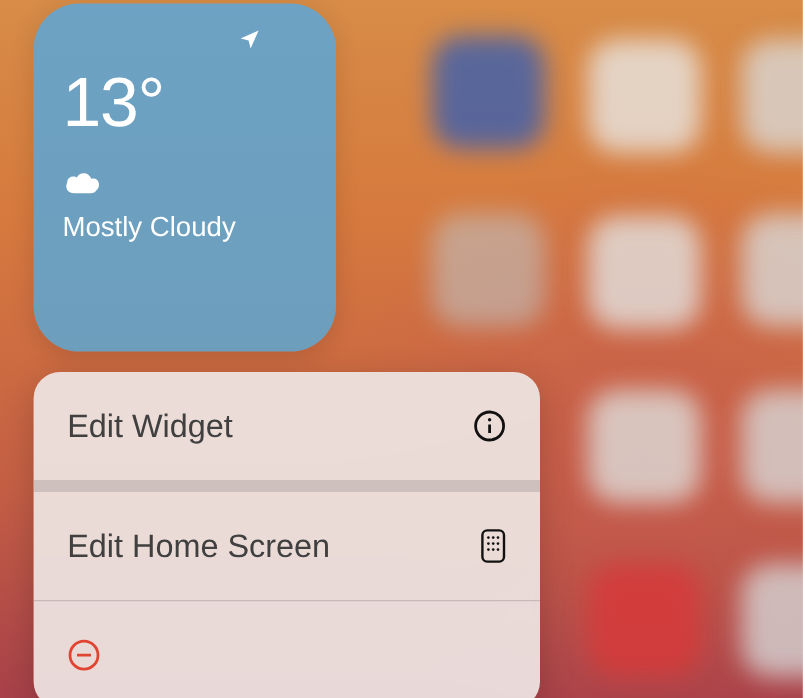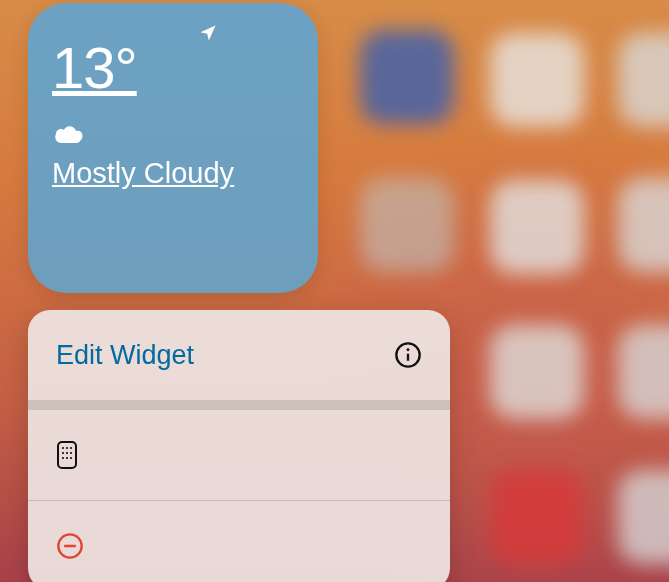--- a/index.html
+++ b/index.html
@@ -36,45 +36,44 @@
   .blob6 { width:94px; height:94px; left:490px; top:325px; background:#ddddda; opacity:0.8;}
   .blob7 { width:94px; height:94px; left:618px; top:325px; background:#d7d6d6; opacity:0.8;}
   .blob8 { width:94px; height:94px; left:490px; top:470px; background:#d63a3a; opacity:0.85;}
   .blob9 { width:94px; height:94px; left:618px; top:470px; background:#d5d5d5; opacity:0.8;}
   .blobA { width:94px; height:94px; left:360px; top:178px; background:#c0c0c0; opacity:0.6;}
 
   .widget {
     position: absolute;
     left: 28px;
     top: 3px;
-    width: 290px;
+    width: 252px;
     height: 290px;
     border-radius: 38px;
     background: linear-gradient(180deg, #6da2c4 0%, #6d9ebc 100%);
     color: #ffffff;
-    padding: 6px 24px;
+    padding: 24px 24px;
     box-shadow: 0 4px 20px rgba(0,0,0,0.12);
-    text-decoration: underline;
   }
   .loc-icon {
     position: absolute;
     top: 20px;
     left: 170px;
   }
   .temp {
     font-size: 58px;
     font-weight: 300;
     letter-spacing: -1px;
     margin-top: 25px;
   }
   .cloud-icon {
     margin-top: 22px;
   }
   .condition {
-    font-size: 29px;
+    font-size: 23px;
     font-weight: 400;
     margin-top: 6px;
   }
   .hilo {
     font-size: 23px;
     font-weight: 400;
     margin-top: 2px;
   }
   .context-menu {
     position: absolute;
@@ -87,21 +86,21 @@
     box-shadow: 0 8px 28px rgba(0,0,0,0.18);
     backdrop-filter: blur(2px);
   }
   .menu-item {
     display: flex;
     align-items: center;
     justify-content: space-between;
     height: 90px;
     padding: 0 28px;
     font-size: 27px;
-    color: #0369a1;
+    color: #404040;
     cursor: pointer;
   }
   .menu-item + .menu-item {
     border-top: 1px solid rgba(0,0,0,0.15);
   }
   .sep-thick {
     height: 10px;
     background: rgba(0,0,0,0.12);
   }
   .menu-item.destructive {
@@ -150,20 +149,21 @@
     <span class="menu-icon">
       <svg width="28" height="28" viewBox="0 0 24 24" fill="none" stroke="#111" stroke-width="2">
         <circle cx="12" cy="12" r="10"></circle>
         <circle cx="12" cy="7.5" r="1.2" fill="#111" stroke="none"></circle>
         <line x1="12" y1="11" x2="12" y2="17"></line>
       </svg>
     </span>
   </div>
   <div class="sep-thick"></div>
   <div class="menu-item">
+    <span>Edit Home Screen</span>
     <span class="menu-icon">
       <svg width="22" height="30" viewBox="0 0 22 30" fill="none" stroke="#111" stroke-width="2">
         <rect x="2" y="2" width="18" height="26" rx="4"></rect>
         <circle cx="7" cy="8" r="1.1" fill="#111" stroke="none"></circle>
         <circle cx="11" cy="8" r="1.1" fill="#111" stroke="none"></circle>
         <circle cx="15" cy="8" r="1.1" fill="#111" stroke="none"></circle>
         <circle cx="7" cy="13" r="1.1" fill="#111" stroke="none"></circle>
         <circle cx="11" cy="13" r="1.1" fill="#111" stroke="none"></circle>
         <circle cx="15" cy="13" r="1.1" fill="#111" stroke="none"></circle>
         <circle cx="7" cy="18" r="1.1" fill="#111" stroke="none"></circle>

